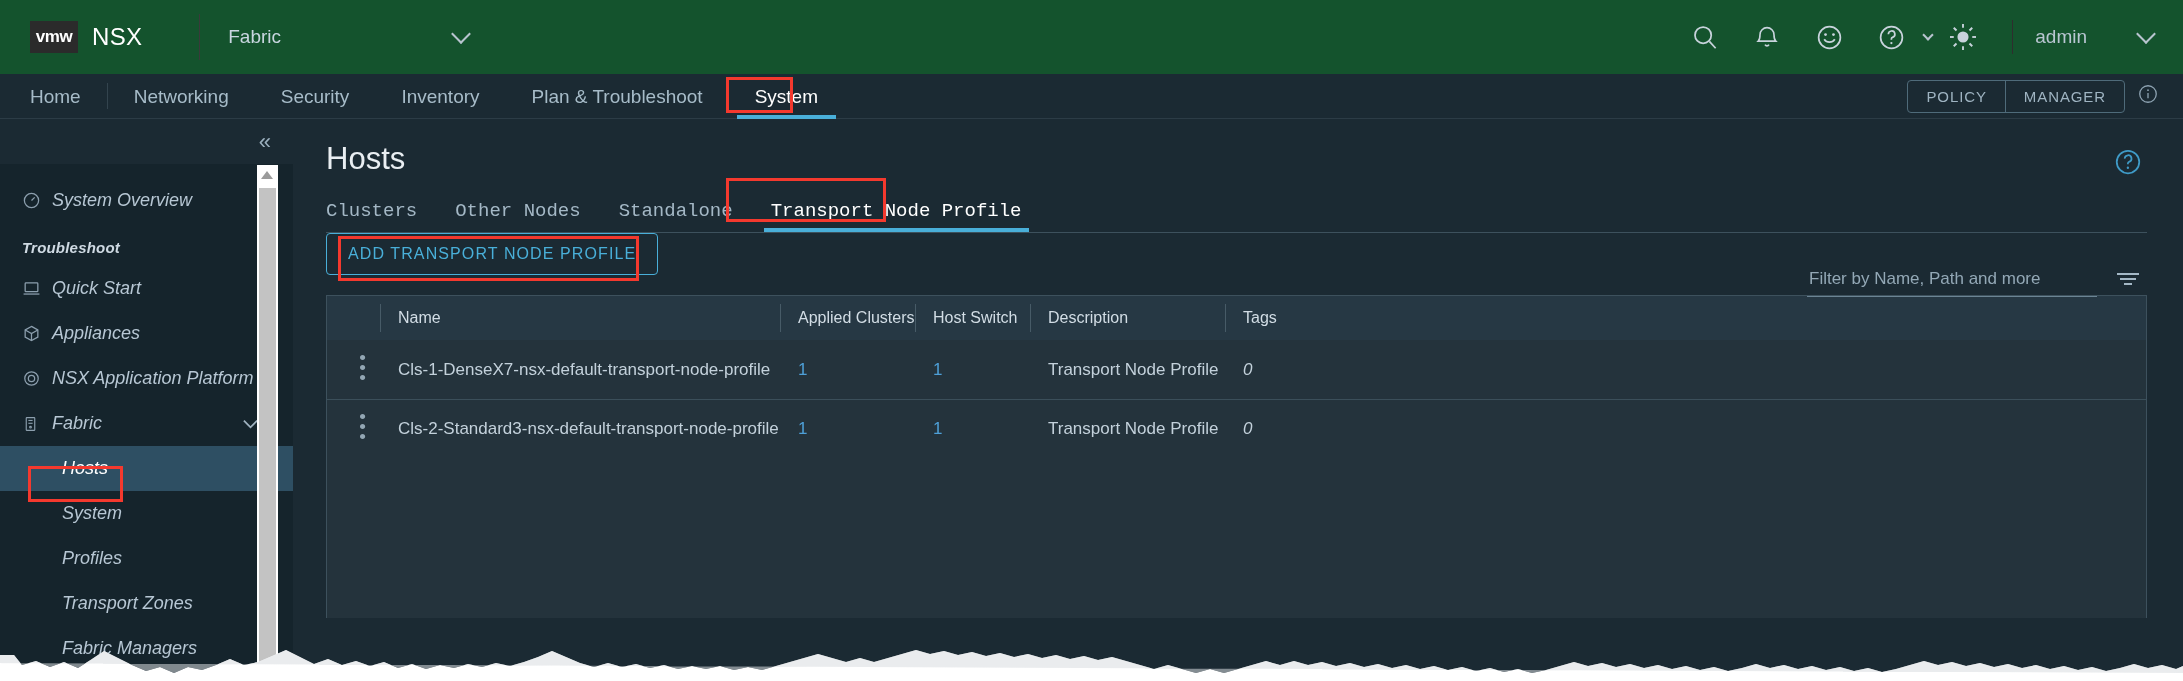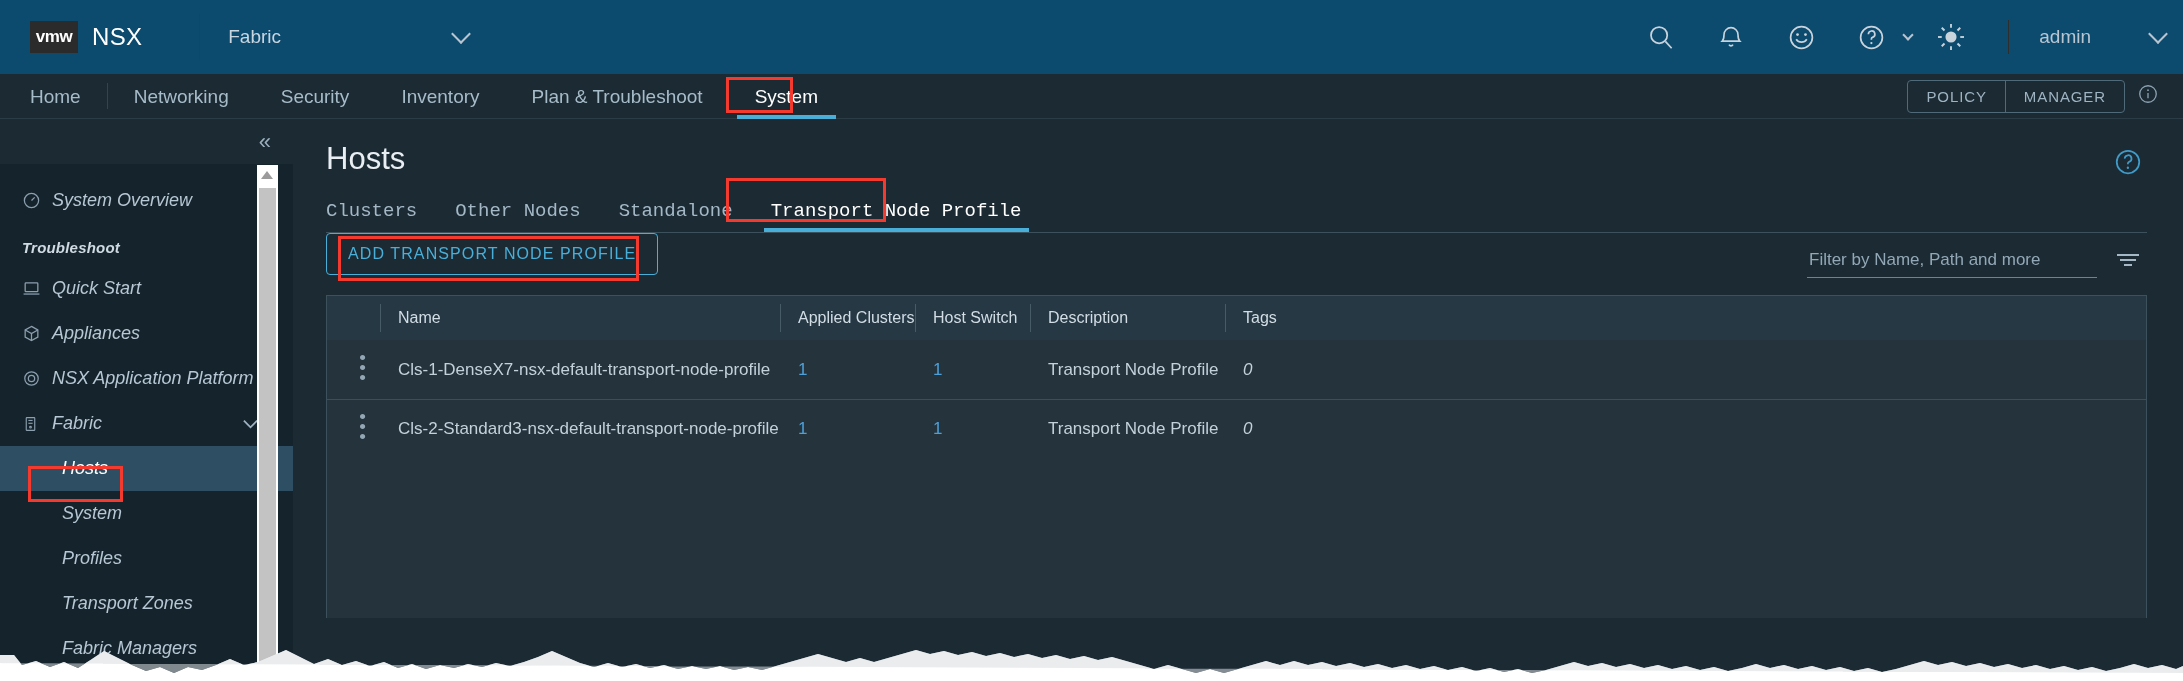--- a/index.html
+++ b/index.html
@@ -7,39 +7,39 @@
     width: 2183px; height: 681px;
     background: #ffffff;
     font-family: "Liberation Sans", sans-serif;
     overflow: hidden;
   }
   #app { position: relative; width: 2183px; height: 681px; background:#1b2a32; }
 
   
   .topbar {
     position:absolute; top:0; left:0; width:2183px; height:74px;
-    background:#0c4a6e; display:flex; align-items:center;
+    background:#14532d; display:flex; align-items:center;
   }
   .brand { display:flex; align-items:center; padding-left:30px; }
   .vmw-logo {
     width:48px; height:32px; background:#2b2b2b; color:#ffffff;
     font-size:17px; font-weight:bold; letter-spacing:-0.5px;
     display:flex; align-items:center; justify-content:center;
     font-family:"Liberation Sans", sans-serif;
   }
   .brand-name { color:#ffffff; font-size:24px; margin-left:14px; letter-spacing:0.3px; }
   .brand-divider { width:1px; height:46px; background:#3a3a3a; margin-left:57px; }
   .tenant {
     display:flex; align-items:center; justify-content:space-between;
     margin-left:28px; width:240px; color:#c9d6e0; font-size:19px; cursor:pointer;
   }
   .chev-d { display:inline-block; width:14px; height:14px;
     border-right:2px solid #b8c4cf; border-bottom:2px solid #b8c4cf;
     transform:rotate(45deg); margin-top:-6px; }
-  .topbar-right { margin-left:auto; display:flex; align-items:center; padding-right:14px; gap:8px; }
+  .topbar-right { margin-left:auto; display:flex; align-items:center; padding-right:26px; gap:0; }
   .tb-icon { width:62px; height:74px; display:flex; align-items:center; justify-content:center; cursor:pointer; }
   .tb-icon svg { display:block; }
   .help-group { display:flex; align-items:center; cursor:pointer; }
   .mini-chev { display:inline-block; width:8px; height:8px;
     border-right:2px solid #b8c4cf; border-bottom:2px solid #b8c4cf;
     transform:rotate(45deg); margin-left:2px; margin-top:-4px; }
   .user-sep { width:1px; height:34px; background:#2e2e2e; margin:0 22px 0 18px; }
   .username { color:#b9c6d2; font-size:19px; cursor:pointer; }
   .user-chev { margin-left:52px; margin-right:4px; cursor:pointer; }
 
@@ -104,21 +104,21 @@
   .tab.active { color:#ffffff; }
   .tab.active::after { content:""; position:absolute; left:12px; right:12px; bottom:0; height:5px; background:#49afd9; }
   .tabs-rule { position:absolute; left:33px; right:36px; bottom:0; height:1px; background:#3d515d; }
 
   .toolbar { position:relative; height:62px; display:flex; align-items:flex-start; padding-left:33px; }
   .btn-outline {
     color:#49afd9; font-size:16px; letter-spacing:1.1px; border:1px solid #49afd9;
     border-radius:4px; padding:11px 21px; cursor:pointer; background:transparent;
     font-family:"Liberation Sans", sans-serif;
   }
-  .filter-wrap { position:absolute; right:42px; top:13px; display:flex; align-items:flex-end; }
+  .filter-wrap { position:absolute; right:42px; top:32px; display:flex; align-items:flex-end; }
   .filter-input {
     background:transparent; border:none; border-bottom:1px solid #6b8494;
     color:#a9bcc9; font-size:17px; width:290px; padding:4px 2px 7px 2px; outline:none;
     font-family:"Liberation Sans", sans-serif;
   }
   .filter-input::placeholder { color:#93a8b6; }
   .filter-icon { margin-left:18px; margin-bottom:4px; cursor:pointer; }
 
   
   .table { margin:0 36px 0 33px; border:1px solid #3d515d; border-bottom:none; }

